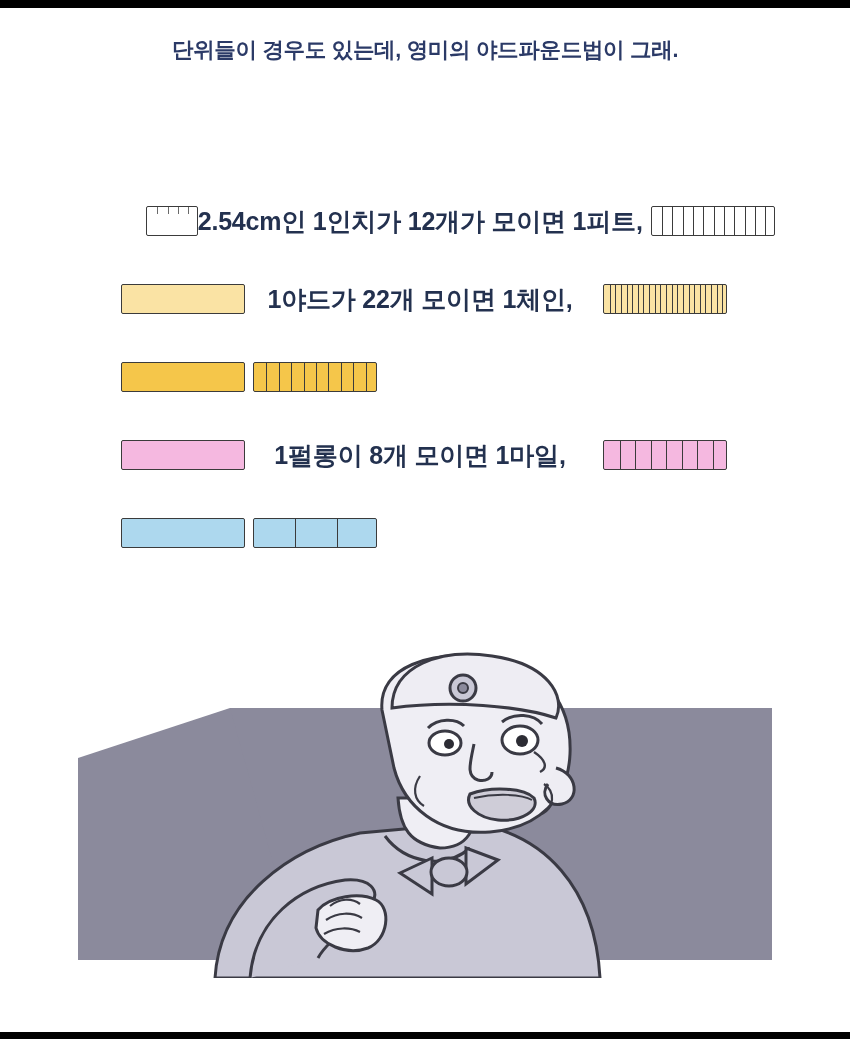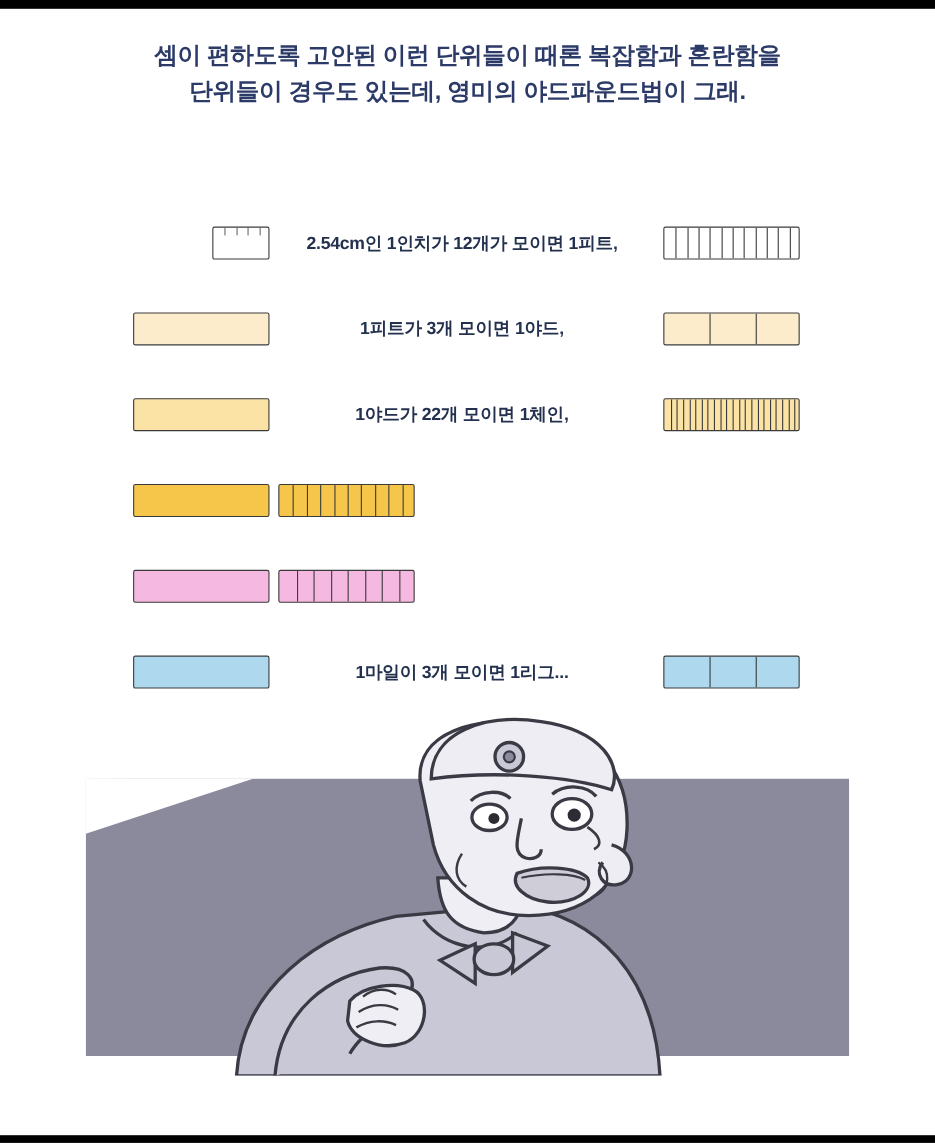--- a/index.html
+++ b/index.html
@@ -66,21 +66,21 @@
     display: flex;
     justify-content: flex-end;
     align-items: center;
     padding-right: 0;
     box-sizing: border-box;
   }
   .mid-cell {
     flex: 1;
     text-align: center;
     color: #23314f;
-    font-size: 16px;
+    font-size: 25px;
     font-weight: bold;
     letter-spacing: -0.2px;
     white-space: nowrap;
   }
   .right-cell {
     width: 255px;
     display: flex;
     justify-content: flex-start;
     align-items: center;
     box-sizing: border-box;
@@ -145,21 +145,20 @@
 </style>
 </head>
 <body>
 
 <div class="page">
 
   <div class="band-top"></div>
   <div class="band-bottom"></div>
 
   <div class="intro">
-    <div>셈이 편하도록 고안된 이런 단위들이 때론 복잡함과 혼란함을</div>
     <div>단위들이 경우도 있는데, 영미의 야드파운드법이 그래.</div>
   </div>
 
   <div class="rows" id="rows">
       <div class="row">
         <div class="left-cell">
           <div class="ruler" style="width: 52px; height: 30px; background: rgb(255, 255, 255);">
             <div class="t" style="left: 10.4px;"></div>
             <div class="t" style="left: 20.8px;"></div>
             <div class="t" style="left: 31.2px;"></div>
@@ -173,32 +172,20 @@
             <div class="seg" style="left: 20.6667px;"></div>
             <div class="seg" style="left: 31px;"></div>
             <div class="seg" style="left: 41.3333px;"></div>
             <div class="seg" style="left: 51.6667px;"></div>
             <div class="seg" style="left: 62px;"></div>
             <div class="seg" style="left: 72.3333px;"></div>
             <div class="seg" style="left: 82.6667px;"></div>
             <div class="seg" style="left: 93px;"></div>
             <div class="seg" style="left: 103.333px;"></div>
             <div class="seg" style="left: 113.667px;"></div>
-          </div>
-        </div>
-      </div>
-      <div class="row">
-        <div class="left-cell">
-          <div class="bar" style="width: 124px; height: 30px; background: rgb(252, 236, 203);"></div>
-        </div>
-        <div class="mid-cell">1피트가 3개 모이면 1야드,</div>
-        <div class="right-cell">
-          <div class="bar" style="width: 124px; height: 30px; background: rgb(252, 236, 203);">
-            <div class="seg" style="left: 41.3333px;"></div>
-            <div class="seg" style="left: 82.6667px;"></div>
           </div>
         </div>
       </div>
       <div class="row">
         <div class="left-cell">
           <div class="bar" style="width: 124px; height: 30px; background: rgb(250, 227, 164);"></div>
         </div>
         <div class="mid-cell">1야드가 22개 모이면 1체인,</div>
         <div class="right-cell">
           <div class="bar thinticks" style="width: 124px; height: 30px; background: rgb(250, 227, 164);">
@@ -241,37 +228,37 @@
             <div class="seg" style="left: 86.8px;"></div>
             <div class="seg" style="left: 99.2px;"></div>
             <div class="seg" style="left: 111.6px;"></div>
           </div>
         </div>
       </div>
       <div class="row">
         <div class="left-cell">
           <div class="bar" style="width: 124px; height: 30px; background: rgb(245, 184, 224);"></div>
         </div>
+        <div class="mid-cell">1펄롱이 8개 모이면 1마일,</div>
         <div class="right-cell">
           <div class="bar" style="width: 124px; height: 30px; background: rgb(245, 184, 224);">
             <div class="seg" style="left: 15.5px;"></div>
             <div class="seg" style="left: 31px;"></div>
             <div class="seg" style="left: 46.5px;"></div>
             <div class="seg" style="left: 62px;"></div>
             <div class="seg" style="left: 77.5px;"></div>
             <div class="seg" style="left: 93px;"></div>
             <div class="seg" style="left: 108.5px;"></div>
           </div>
         </div>
       </div>
       <div class="row">
         <div class="left-cell">
           <div class="bar" style="width: 124px; height: 30px; background: rgb(173, 216, 238);"></div>
         </div>
-        <div class="mid-cell">1마일이 3개 모이면 1리그...</div>
         <div class="right-cell">
           <div class="bar" style="width: 124px; height: 30px; background: rgb(173, 216, 238);">
             <div class="seg" style="left: 41.3333px;"></div>
             <div class="seg" style="left: 82.6667px;"></div>
           </div>
         </div>
       </div>
     </div>
 
   <div class="illus">

